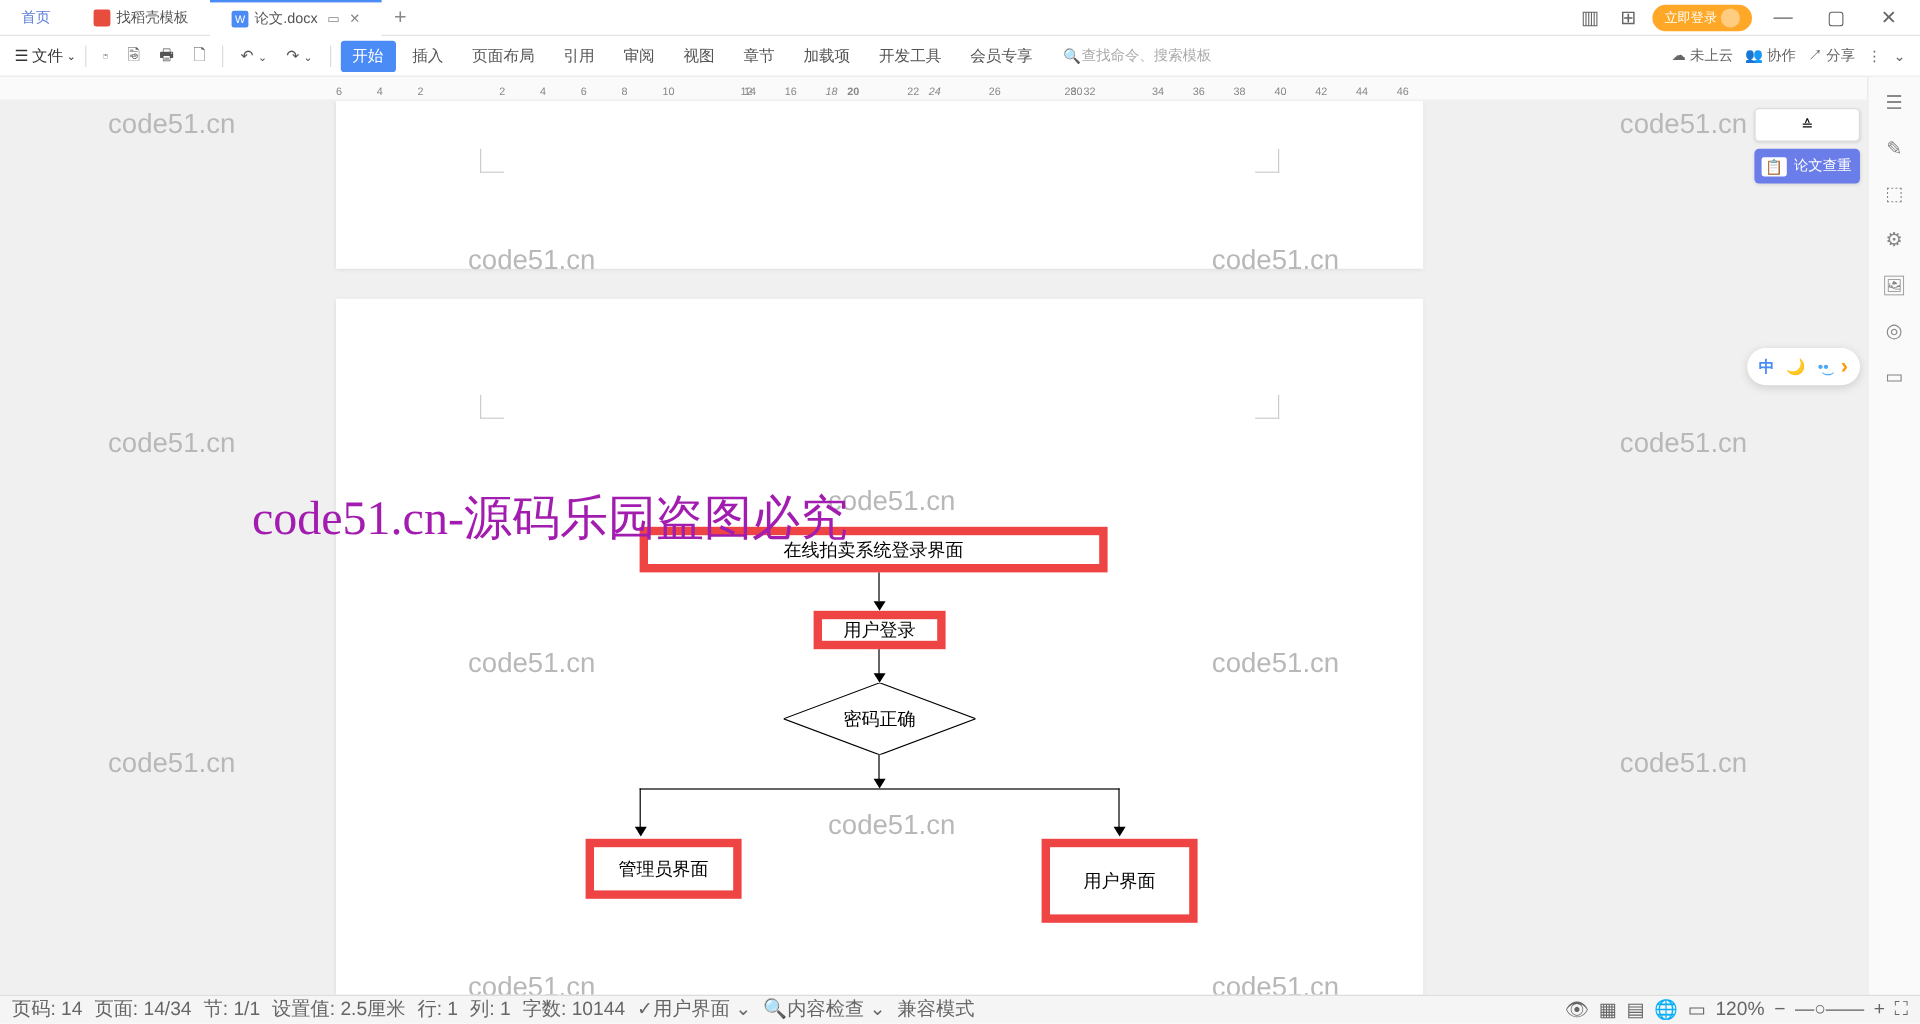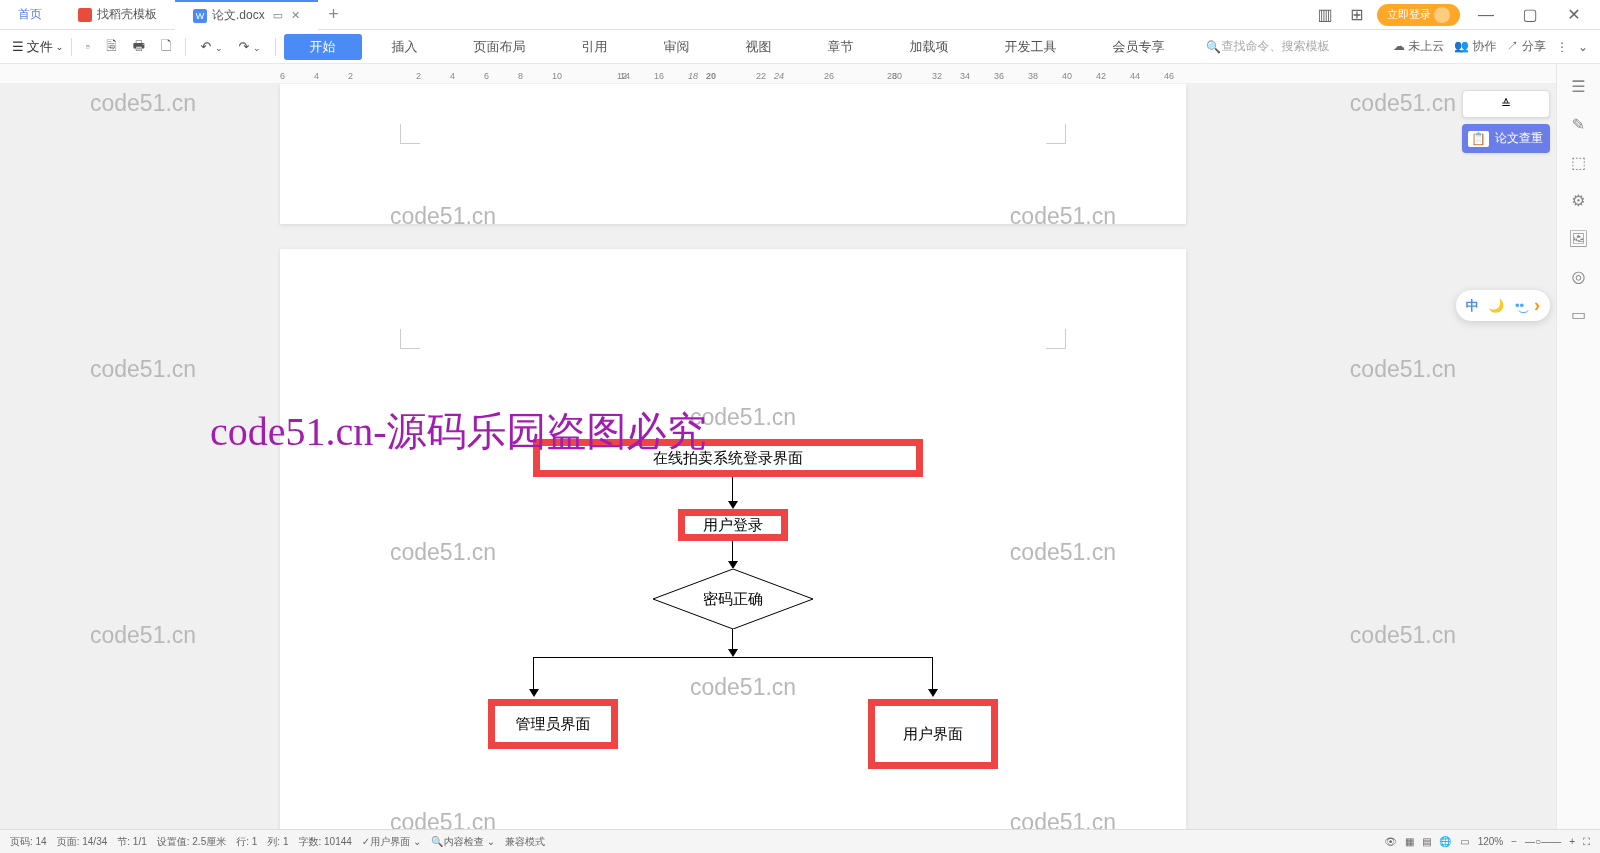--- a/index.html
+++ b/index.html
@@ -13,21 +13,21 @@
 .tab-add{padding:0 10px;color:#888;font-size:18px;cursor:pointer}
 .titlebar-right{margin-left:auto;display:flex;align-items:center;gap:8px;padding-right:8px}
 .tb-icon{width:24px;height:24px;display:flex;align-items:center;justify-content:center;color:#666;cursor:pointer}
 .login-btn{background:#ffa726;color:#fff;border-radius:12px;padding:3px 10px;font-size:11px;display:flex;align-items:center;gap:3px}
 .login-btn .avatar{width:16px;height:16px;border-radius:50%;background:#ffcc80}
 .win-btn{width:36px;height:28px;display:flex;align-items:center;justify-content:center;color:#666}
 .toolbar{height:34px;display:flex;align-items:center;padding:0 12px;gap:4px;border-bottom:1px solid #e8e8e8}
 .tb-btn{padding:4px 6px;cursor:pointer;color:#555;font-size:13px}
 .file-menu{display:flex;align-items:center;gap:3px;color:#333;font-size:13px}
 .divider{width:1px;height:18px;background:#ddd;margin:0 4px}
-.ribbon-tab{padding:4px 26px;font-size:13px;color:#555;cursor:pointer}
+.ribbon-tab{padding:4px 10px;font-size:13px;color:#555;cursor:pointer}
 .ribbon-tab.active{background:#4a8bf5;color:#fff;border-radius:3px}
 .search-box{margin-left:12px;display:flex;align-items:center;color:#aaa;font-size:12px}
 .toolbar-right{margin-left:auto;display:flex;align-items:center;gap:10px;font-size:12px;color:#666}
 .ruler{height:20px;background:#fafafa;position:relative;margin-left:0;border-bottom:1px solid #eee}
 .ruler-inner{position:absolute;left:280px;right:310px;height:100%;display:flex;align-items:flex-end}
 .ruler-tick{position:absolute;font-size:9px;color:#888;bottom:2px}
 .doc-area{position:absolute;top:84px;left:0;right:44px;bottom:24px;background:#f0f0f0;overflow:hidden}
 .page{background:#fff;margin:0 auto;box-shadow:0 1px 4px rgba(0,0,0,.1);position:relative}
 .page1{width:906px;height:140px;margin-top:0;position:absolute;left:280px;top:0}
 .page2{width:906px;height:620px;position:absolute;left:280px;top:165px;padding-top:100px}
@@ -46,21 +46,21 @@
 .fc-admin{left:55px;top:260px;width:130px;height:50px;text-align:left;padding:10px}
 .fc-user{left:435px;top:260px;width:130px;height:70px}
 .fc-line{position:absolute;background:#000}
 .arrow{position:absolute;width:0;height:0;border-left:5px solid transparent;border-right:5px solid transparent;border-top:8px solid #000}
 .side-panel{position:absolute;right:44px;top:84px;width:100px}
 .panel-btn{background:#fff;border:1px solid #ddd;border-radius:4px;padding:6px;margin:6px;display:flex;align-items:center;gap:6px;font-size:12px;box-shadow:0 1px 3px rgba(0,0,0,.1)}
 .panel-btn.check{background:#6b7de8;color:#fff;border:none}
 .right-rail{position:absolute;right:0;top:64px;width:44px;bottom:24px;background:#fafafa;border-left:1px solid #e8e8e8;display:flex;flex-direction:column;align-items:center;padding-top:12px;gap:18px}
 .rail-icon{width:20px;height:20px;color:#888;cursor:pointer;display:flex;align-items:center;justify-content:center}
 .ime-bar{position:absolute;right:50px;top:290px;background:#fff;border-radius:16px;box-shadow:0 2px 8px rgba(0,0,0,.15);padding:5px 10px;display:flex;align-items:center;gap:10px;font-size:13px}
-.statusbar{position:absolute;bottom:0;left:0;right:0;height:24px;background:#f5f5f5;border-top:1px solid #ddd;display:flex;align-items:center;padding:0 10px;font-size:10px;color:#666;gap:10px}
+.statusbar{position:absolute;bottom:0;left:0;right:0;height:24px;background:#f5f5f5;border-top:1px solid #ddd;display:flex;align-items:center;padding:0 10px;font-size:16px;color:#666;gap:10px}
 .sb-right{margin-left:auto;display:flex;align-items:center;gap:8px}
 .watermark{position:absolute;color:#b8b8b8;font-size:23px;font-family:Arial}
 .big-wm{position:absolute;color:#a21caf;font-size:40px;font-weight:400;z-index:5;font-family:"SimSun",serif;white-space:nowrap}
 </style>
 </head>
 <body>
 
 <div class="titlebar">
   <div class="tab home">
       <span>首页</span>
@@ -137,21 +137,21 @@
       <span class="ruler-tick" style="left: 306px; margin-left: 31px;">12</span>
       <span class="ruler-tick" style="left: 340px;">14</span>
       <span class="ruler-tick" style="left: 374px;">16</span>
       <span class="ruler-tick" style="left: 408px; font-style: italic;">18</span>
       <span class="ruler-tick" style="left: 426px; font-weight: bold;">20</span>
       <span class="ruler-tick" style="left: 476px;">22</span>
       <span class="ruler-tick" style="left: 494px; font-style: italic;">24</span>
       <span class="ruler-tick" style="left: 544px;">26</span>
       <span class="ruler-tick" style="left: 607px;">28</span>
       <span class="ruler-tick" style="left: 612px;">30</span>
-      <span class="ruler-tick" style="left: 640px; margin-left: 12px;">32</span>
+      <span class="ruler-tick" style="left: 611px; margin-left: 12px;">32</span>
       <span class="ruler-tick" style="left: 680px;">34</span>
       <span class="ruler-tick" style="left: 714px;">36</span>
       <span class="ruler-tick" style="left: 748px;">38</span>
       <span class="ruler-tick" style="left: 782px; margin-top: 33px;">40</span>
       <span class="ruler-tick" style="left: 816px;">42</span>
       <span class="ruler-tick" style="left: 850px;">44</span>
       <span class="ruler-tick" style="left: 884px;">46</span>
     </div>
   </div>
 

